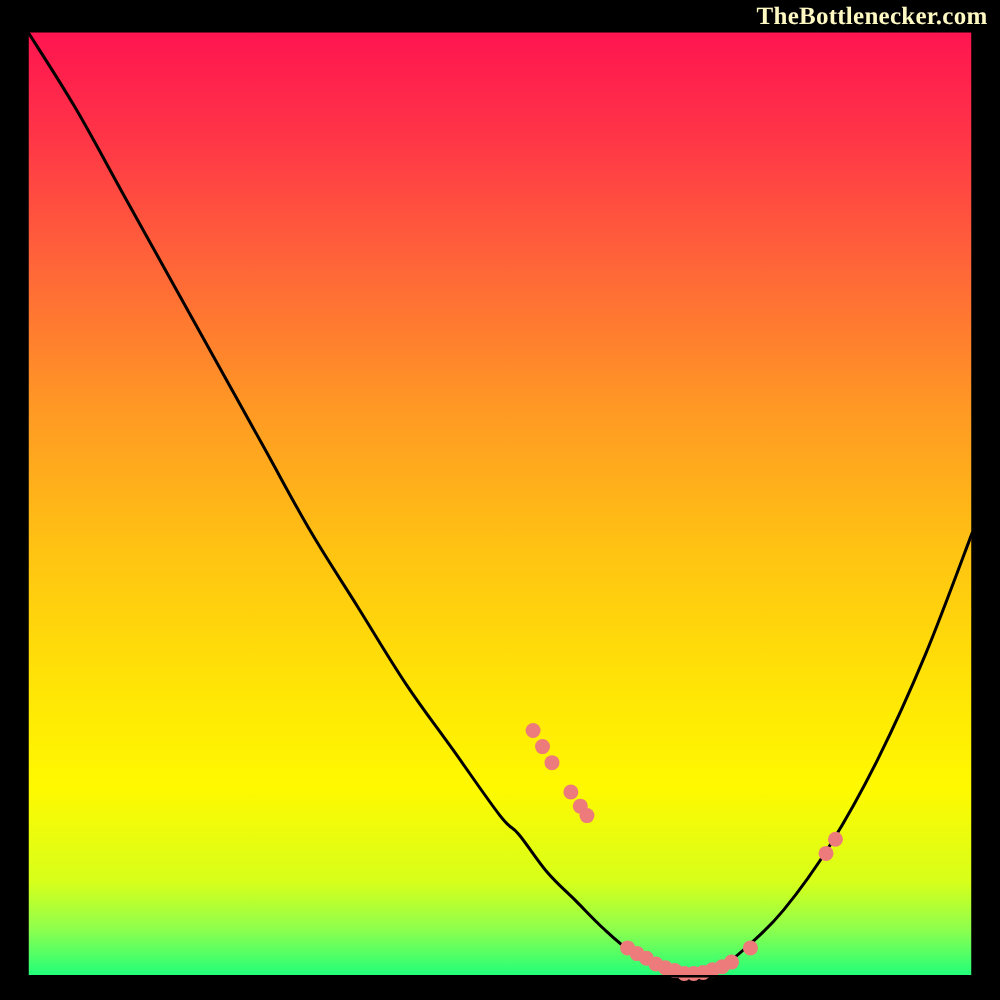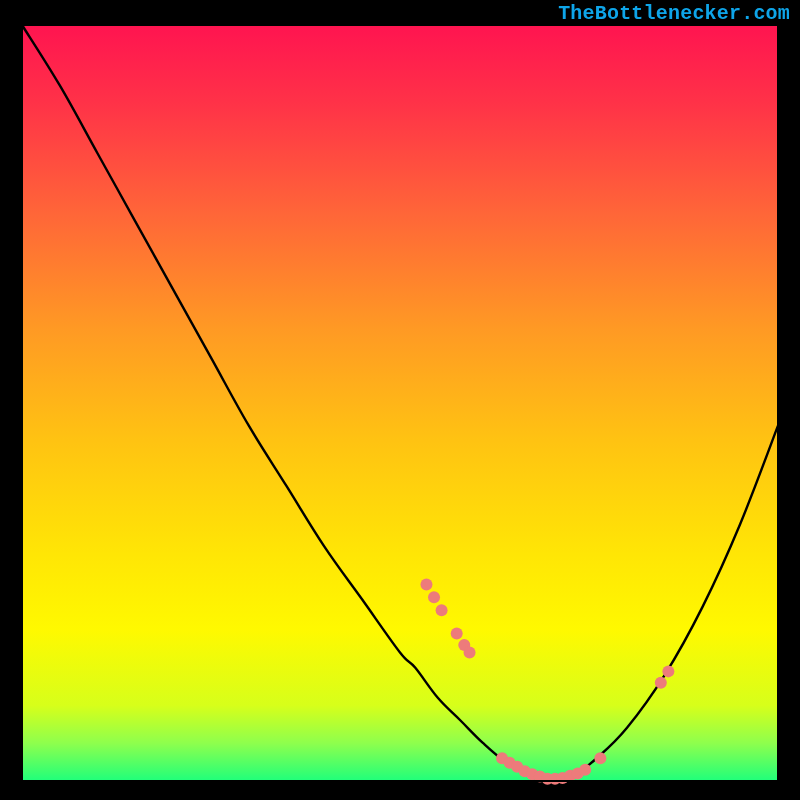--- a/index.html
+++ b/index.html
@@ -5,23 +5,23 @@
   html, body {
     margin: 0;
     padding: 0;
     width: 800px;
     height: 800px;
     background: #000000;
     overflow: hidden;
   }
   .watermark {
     position: absolute;
-    font-family: Liberation Mono, monospace;
+    font-family: Liberation Serif, serif;
     font-weight: 600;
-    color: #0ea5e9;
+    color: #fef9c3;
     font-size: 20px;
     letter-spacing: 0.2px;
   }
   svg {
     position: absolute;
     left: 0;
     top: 0;
   }
 </style>
 </head>

